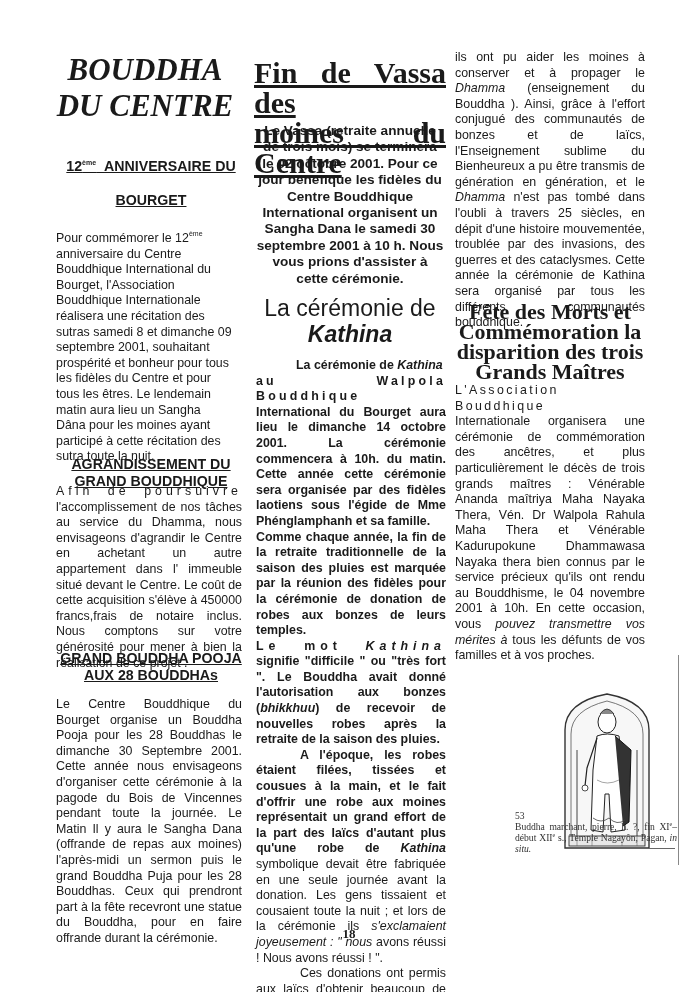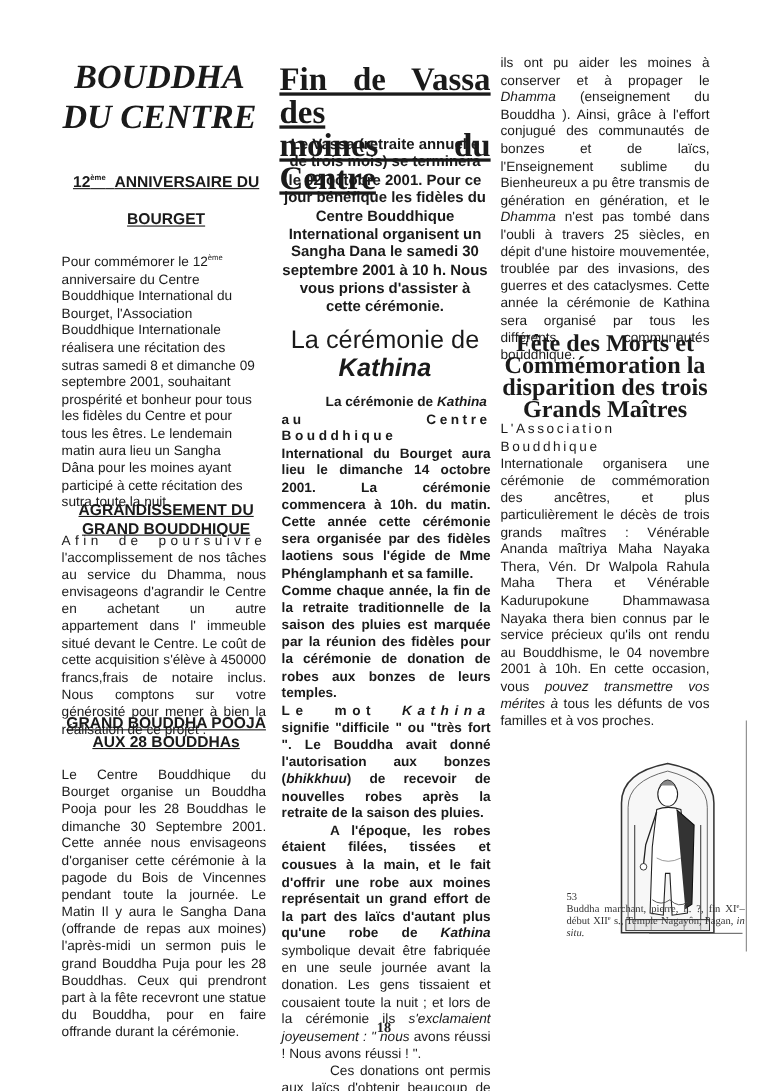--- a/index.html
+++ b/index.html
@@ -75,21 +75,21 @@
 
 <div class="blk sans" style="left:252px; top:295px; width:196px; text-align:center; font-size:23px; line-height:26px;">
   <div>La cérémonie de</div>
   <div class="it" style="font-weight:bold;">Kathina</div>
 </div>
 
 <div class="blk sans" style="left:256px; top:358px; width:190px;">
   <p class="p b" style="text-indent:40px; margin:0;">
     <span>La cérémonie de </span><span class="it">Kathina</span>
   </p>
-  <p class="p b" style="text-align:justify; text-align-last:justify; letter-spacing:3.2px; margin:0;">au Centre Bouddhique</p>
+  <p class="p b" style="text-align:justify; text-align-last:justify; letter-spacing:3.2px; margin:0;">au Walpola Bouddhique</p>
   <p class="p b" style="margin:0;">International du Bourget aura lieu le dimanche 14 octobre 2001. La cérémonie commencera à 10h. du matin. Cette année cette cérémonie sera organisée par des fidèles laotiens sous l'égide de Mme Phénglamphanh et sa famille.</p>
   <p class="p b" style="margin:0;">Comme chaque année, la fin de la retraite traditionnelle de la saison des pluies est marquée par la réunion des fidèles pour la cérémonie de donation de robes aux bonzes de leurs temples.</p>
   <p class="p b" style="margin:0; text-align:justify; text-align-last:justify; letter-spacing:5px;">
     <span>Le mot </span><span class="it">Kathina</span>
   </p>
   <p class="p b" style="margin:0;">
     <span>signifie "difficile " ou "très fort ". Le Bouddha avait donné l'autorisation aux bonzes (</span><span class="it">bhikkhuu</span><span>) de recevoir de nouvelles robes après la retraite de la saison des pluies.</span>
   </p>
   <p class="p" style="margin:0; text-indent:44px;">
     <b>A l'époque, les robes étaient filées, tissées et cousues à la main, et le fait d'offrir une robe aux moines représentait un grand effort de la part des laïcs d'autant plus qu'une robe de </b><b class="it">Kathina</b><span> symbolique devait être fabriquée en une seule journée avant la donation. Les gens tissaient et cousaient toute la nuit ; et lors de la cérémonie ils </span><span class="it">s'exclamaient joyeusement : " nous</span><span> avons réussi ! Nous avons réussi ! ".</span>

